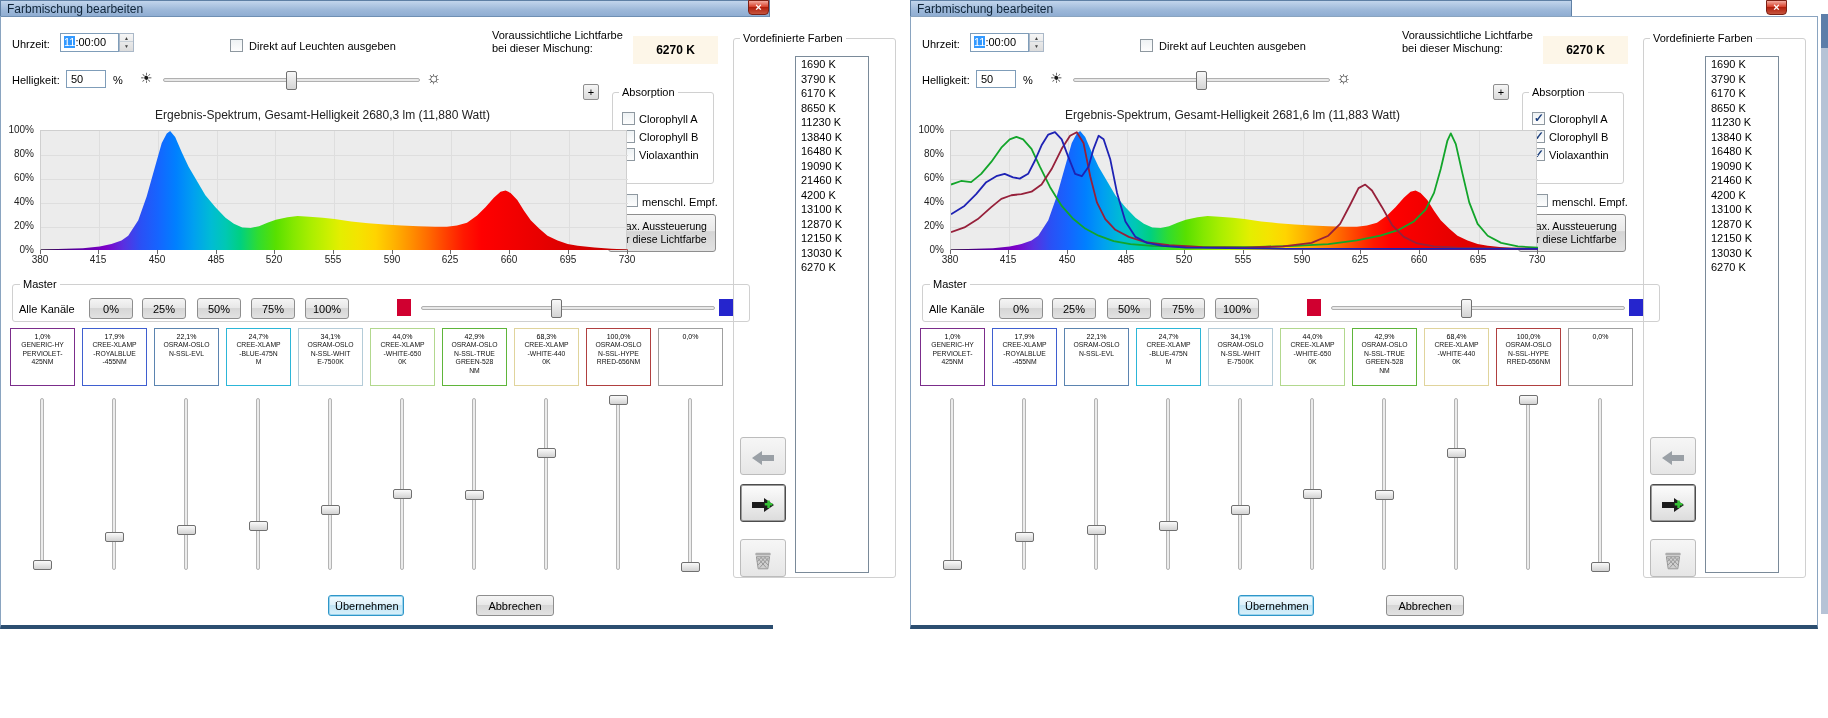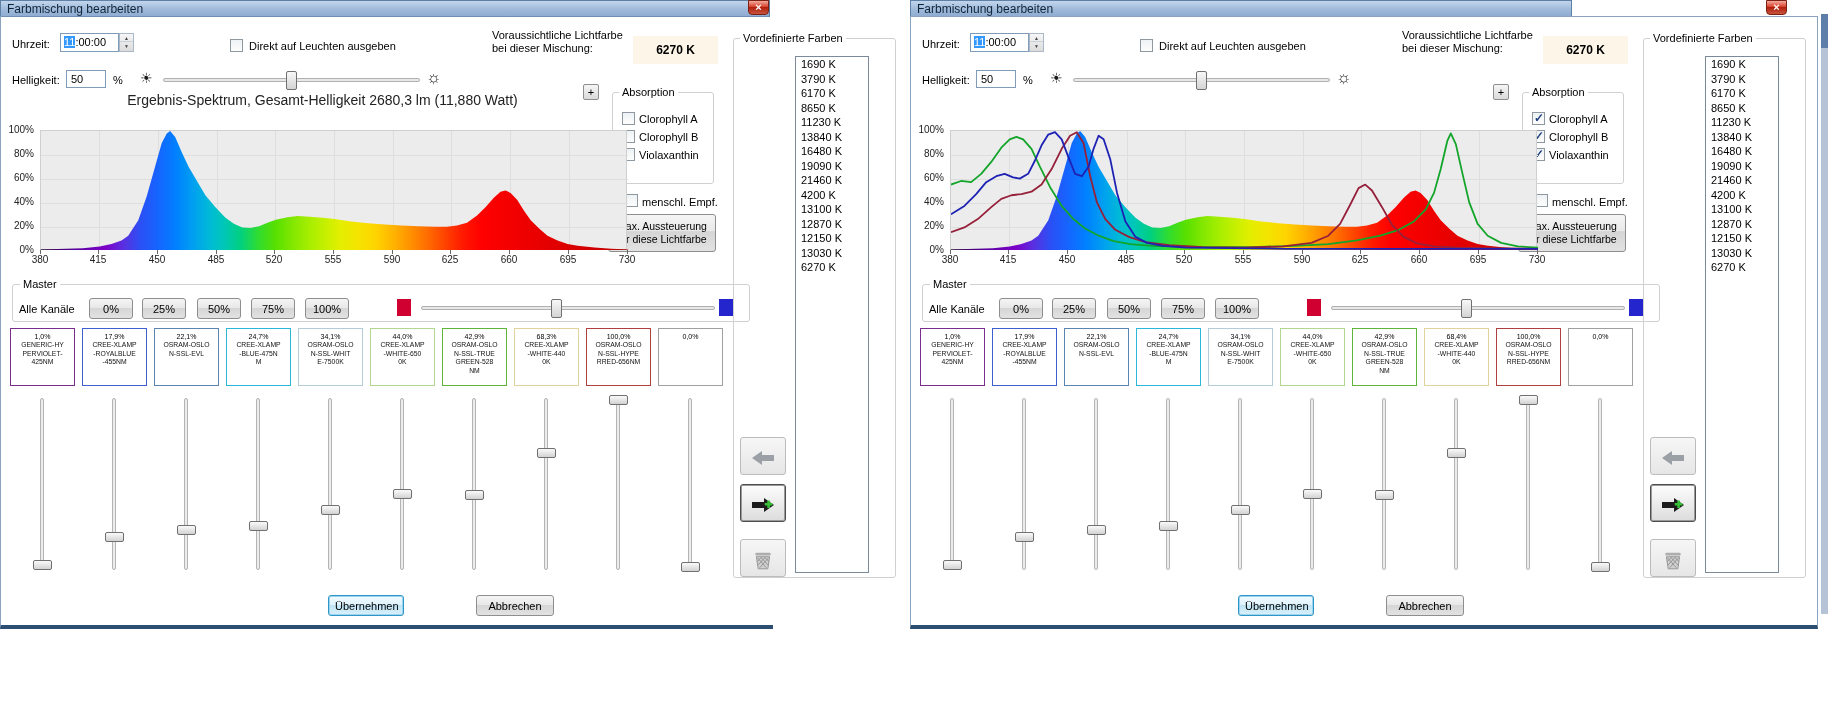--- a/index.html
+++ b/index.html
@@ -28,21 +28,21 @@
   .sun{position:absolute;color:#1a1a1a;}
   .hslider{position:absolute;left:163px;top:78px;width:257px;height:4px;background:#e8e8e8;border:1px solid #b0b0b0;border-radius:2px;}
   .hthumb{position:absolute;top:-8px;width:11px;height:19px;background:linear-gradient(#f8f8f8,#d4d4d4);border:1px solid #707070;border-radius:2px;}
   .plusbtn{position:absolute;left:583px;top:84px;width:16px;height:16px;background:linear-gradient(#f6f6f6,#dadada);border:1px solid #8e8e8e;border-radius:2px;font-size:11px;line-height:13px;text-align:center;padding:0;}
   
   .group{position:absolute;border:1px solid #d0d0d0;border-radius:3px;background:transparent;}
   .grouplabel{position:absolute;background:#fff;padding:0 3px;font-size:11px;white-space:nowrap;}
   .btn{background:linear-gradient(#f5f5f5,#e8e8e8 45%,#d5d5d5 46%,#e2e2e2);border:1px solid #8e8e8e;border-radius:3px;font-size:11px;font-family:"Liberation Sans",sans-serif;text-align:center;}
   .maxbtn{position:absolute;left:608px;top:214px;width:108px;height:38px;font-size:10.5px;line-height:13px;padding:0;}
   
-  .charttitle{position:absolute;left:0;top:92px;width:645px;text-align:center;font-size:14px;color:#222;}
+  .charttitle{position:absolute;left:0;top:108px;width:645px;text-align:center;font-size:12px;color:#222;}
   .plot{position:absolute;left:40px;top:130px;width:587px;height:120px;background:#ececec;border:1px solid #cfcfcf;border-bottom:1px solid #8a8a8a;}
   .gridh,.gridv{position:absolute;background:#dedede;}
   .ylab{position:absolute;width:34px;text-align:right;font-size:10px;color:#222;}
   .xlab{position:absolute;width:40px;text-align:center;font-size:10px;color:#222;}
   .tick{position:absolute;width:1px;height:4px;background:#666;}
   .plot svg{position:absolute;left:0;top:0;}
   
   .mbtn{position:absolute;top:298px;width:44px;height:21px;}
   .swatch{position:absolute;top:299px;width:14px;height:17px;}
   .mslider{position:absolute;left:421px;top:306px;width:294px;height:4px;background:#e8e8e8;border:1px solid #b0b0b0;border-radius:2px;}
@@ -355,20 +355,21 @@
     <span class="lbl" style="left:639px;top:113px">Clorophyll A</span>
     <div class="chk checked" style="left:622px;top:130px"></div>
     <span class="lbl" style="left:639px;top:131px">Clorophyll B</span>
     <div class="chk checked" style="left:622px;top:148px"></div>
     <span class="lbl" style="left:639px;top:149px">Violaxanthin</span>
     <div class="chk " style="left:625px;top:194px"></div>
     <span class="lbl" style="left:642px;top:196px">menschl. Empf.</span>
     <button class="btn maxbtn">
           <span>Max. Aussteuerung</span><br>
           <span>für diese Lichtfarbe</span></button>
+    <div class="charttitle">Ergebnis-Spektrum, Gesamt-Helligkeit 2681,6 lm (11,883 Watt)</div>
     <div class="plot">
       <div class="gridh" style="left:0;top:24px;width:587px;height:1px"></div>
       <div class="gridh" style="left:0;top:48px;width:587px;height:1px"></div>
       <div class="gridh" style="left:0;top:72px;width:587px;height:1px"></div>
       <div class="gridh" style="left:0;top:96px;width:587px;height:1px"></div>
       <div class="gridv" style="left:58px;top:0;width:1px;height:119px"></div>
       <div class="gridv" style="left:117px;top:0;width:1px;height:119px"></div>
       <div class="gridv" style="left:176px;top:0;width:1px;height:119px"></div>
       <div class="gridv" style="left:234px;top:0;width:1px;height:119px"></div>
       <div class="gridv" style="left:293px;top:0;width:1px;height:119px"></div>

